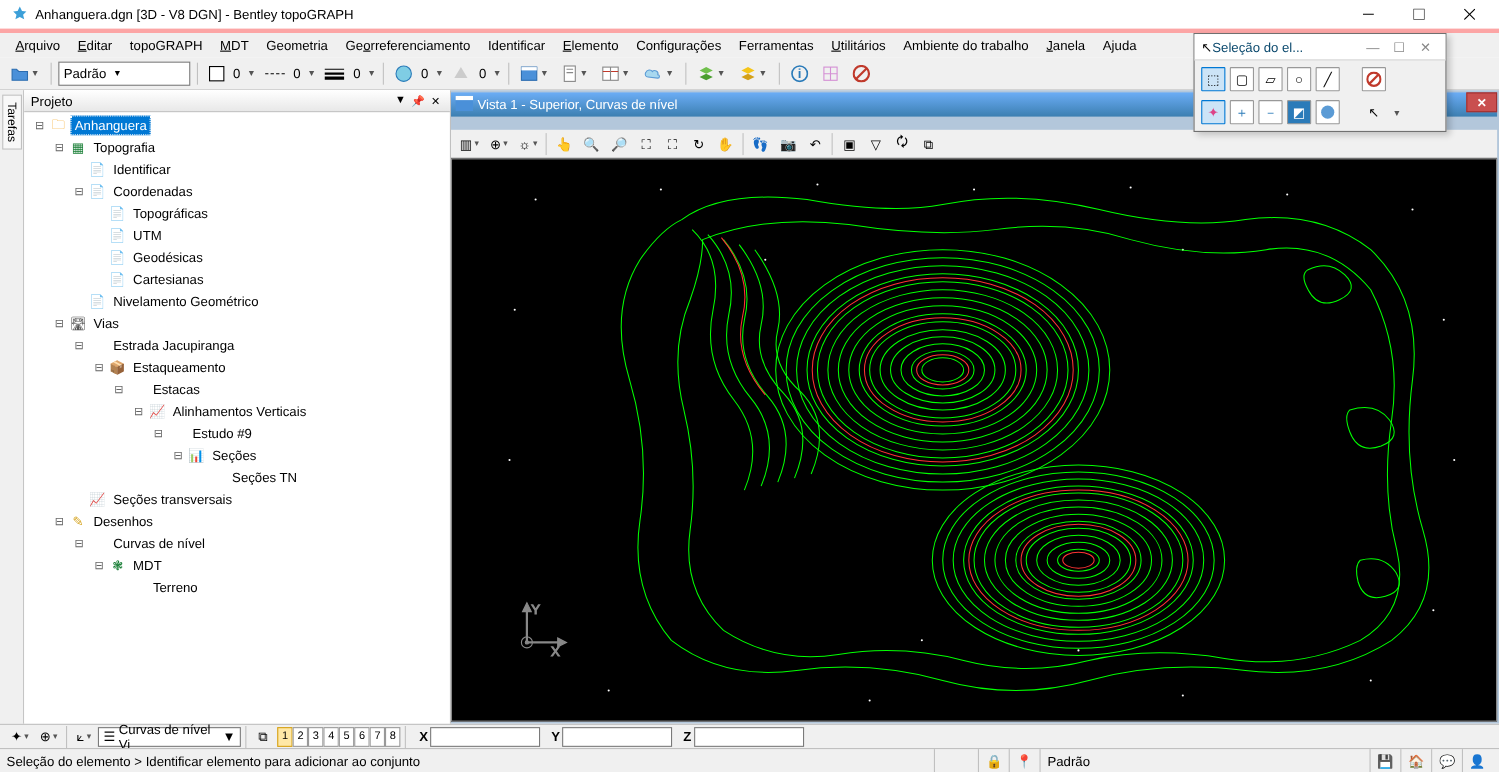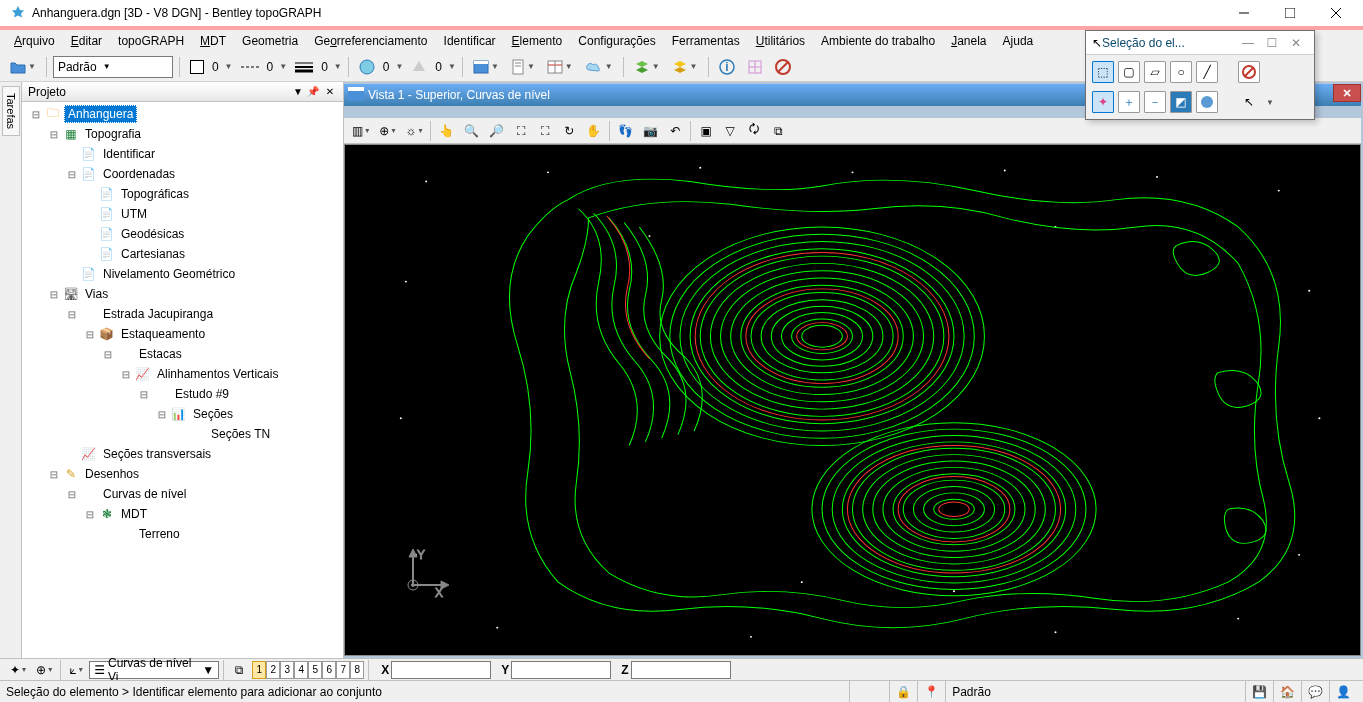--- a/index.html
+++ b/index.html
@@ -25,21 +25,21 @@
 .tb-combo .arrow{font-size:8px;margin-left:6px}
 
 
 .workspace{position:absolute;top:82px;left:0;right:0;bottom:44px;display:flex}
 
 
 .tarefas-tab{width:22px;background:#f0f0f0;border-right:1px solid #c0c0c0;display:flex;align-items:flex-start;justify-content:center;padding-top:4px}
 .tarefas-tab .lbl{writing-mode:vertical-rl;padding:6px 2px;background:#f8f8f8;border:1px solid #c0c0c0;font-size:11px}
 
 
-.project-panel{width:322px;background:#fff;display:flex;flex-direction:column;border-right:1px solid #c0c0c0}
+.project-panel{width:388px;background:#fff;display:flex;flex-direction:column;border-right:1px solid #c0c0c0}
 .project-header{height:20px;background:linear-gradient(#fff,#e8e8e8);border-bottom:1px solid #c0c0c0;display:flex;align-items:center;padding:0 6px}
 .project-header .ttl{flex:1}
 .project-header .hbtn{width:14px;height:14px;margin-left:2px;font-size:10px;display:flex;align-items:center;justify-content:center}
 .tree{flex:1;overflow:auto;padding:2px 0}
 .tree-node{display:flex;align-items:center;height:20px;white-space:nowrap}
 .tree-node .exp{width:12px;text-align:center;color:#666;font-size:10px;cursor:pointer}
 .tree-node .icn{width:16px;height:16px;margin:0 3px;display:flex;align-items:center;justify-content:center;font-size:12px}
 .tree-node .lbl{padding:1px 3px}
 .tree-node.selected .lbl{background:#0078d4;color:#fff;border:1px dotted #fff}
 .tree-node.bold .lbl{font-weight:normal}

